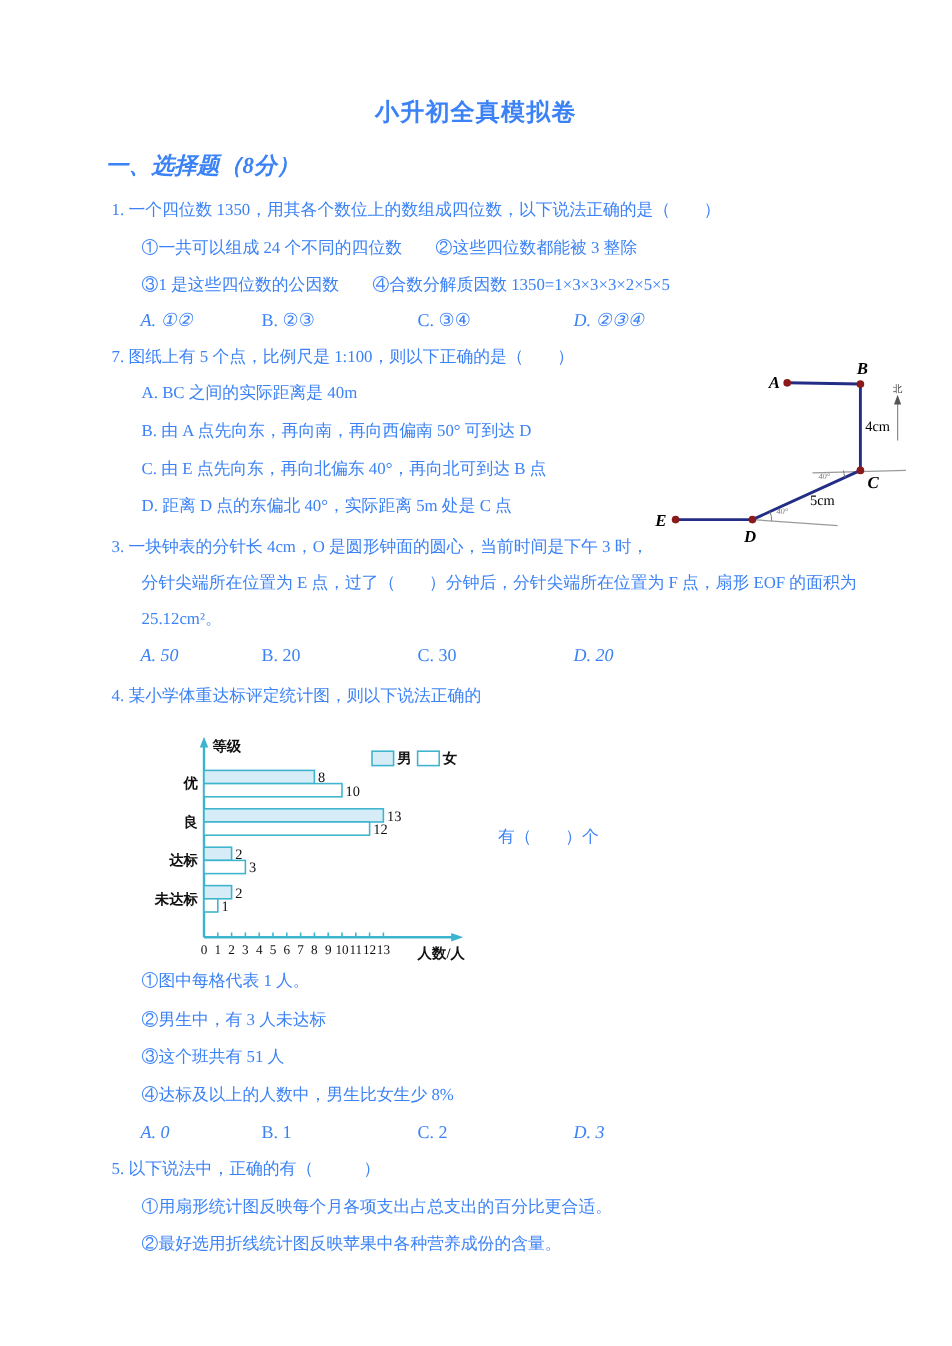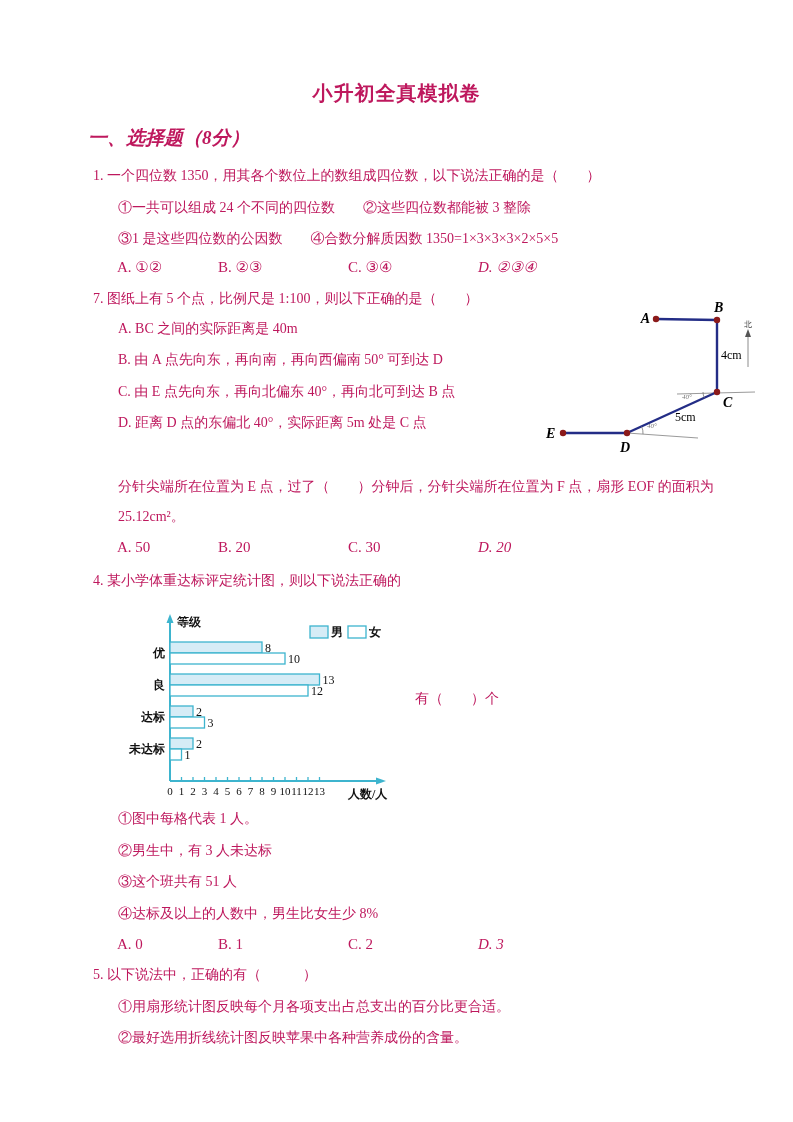--- a/index.html
+++ b/index.html
@@ -1,24 +1,24 @@
 <!DOCTYPE html>
 <html><head>
 <meta charset="utf-8">
 <style>
   html,body{margin:0;padding:0;background:#fff;}
   .page{position:relative;width:793px;height:1122px;background:#ffffff;overflow:hidden;
-        font-family:"Liberation Serif","DejaVu Serif",serif;color:#be185d;}
+        font-family:"Liberation Serif","DejaVu Serif",serif;color:#3b82f6;}
   .title{position:absolute;top:80px;left:0;width:100%;text-align:center;
          font-size:20px;font-weight:bold;letter-spacing:1px;}
   .heading{position:absolute;left:88px;top:125px;font-size:19px;font-weight:bold;font-style:italic;}
   .ln{position:absolute;font-size:14px;white-space:pre;line-height:18px;}
   .optrow{position:absolute;left:0;top:0;width:100%;height:20px;}
   .opt{position:absolute;font-size:15px;white-space:pre;}
-  .o1{left:117px;} .o2{left:218px;} .o3{left:348px;} .o4{left:478px;font-style:italic;}
+  .o1{left:117px;font-style:italic;} .o2{left:218px;} .o3{left:348px;} .o4{left:478px;font-style:italic;}
   svg text{font-family:"Liberation Serif","DejaVu Serif",serif;}
 </style>
 </head>
 <body>
 
 <div class="page">
 
   <div class="title">小升初全真模拟卷</div>
   <div class="heading">一、选择题（8分）</div>
 
@@ -67,20 +67,21 @@
     <circle cx="87" cy="138" r="3.2" fill="#8b1a1a"></circle>
     <circle cx="23" cy="138" r="3.2" fill="#8b1a1a"></circle>
 
     <text x="110" y="28" text-anchor="end" font-size="14" font-weight="bold" font-style="italic" fill="#000">A</text>
     <text x="174" y="17" font-size="14" font-weight="bold" font-style="italic" fill="#000">B</text>
     <text x="183" y="112" font-size="14" font-weight="bold" font-style="italic" fill="#000">C</text>
     <text x="80" y="157" font-size="14" font-weight="bold" font-style="italic" fill="#000">D</text>
     <text x="6" y="143" font-size="14" font-weight="bold" font-style="italic" fill="#000">E</text>
   </svg>
 
+  <div class="ln" style="left:93px;top:448px">3. 一块钟表的分针长 4cm，O 是圆形钟面的圆心，当前时间是下午 3 时，</div>
   <div class="ln" style="left:118px;top:478px">分针尖端所在位置为 E 点，过了（　　）分钟后，分针尖端所在位置为 F 点，扇形 EOF 的面积为</div>
   <div class="ln" style="left:118px;top:508px">25.12cm²。</div>
   <div class="optrow" style="top:539px">
     <span class="opt o1">A. 50</span>
     <span class="opt o2">B. 20</span>
     <span class="opt o3">C. 30</span>
     <span class="opt o4">D. 20</span>
   </div>
 
   <div class="ln" style="left:93px;top:572px">4. 某小学体重达标评定统计图，则以下说法正确的</div>

